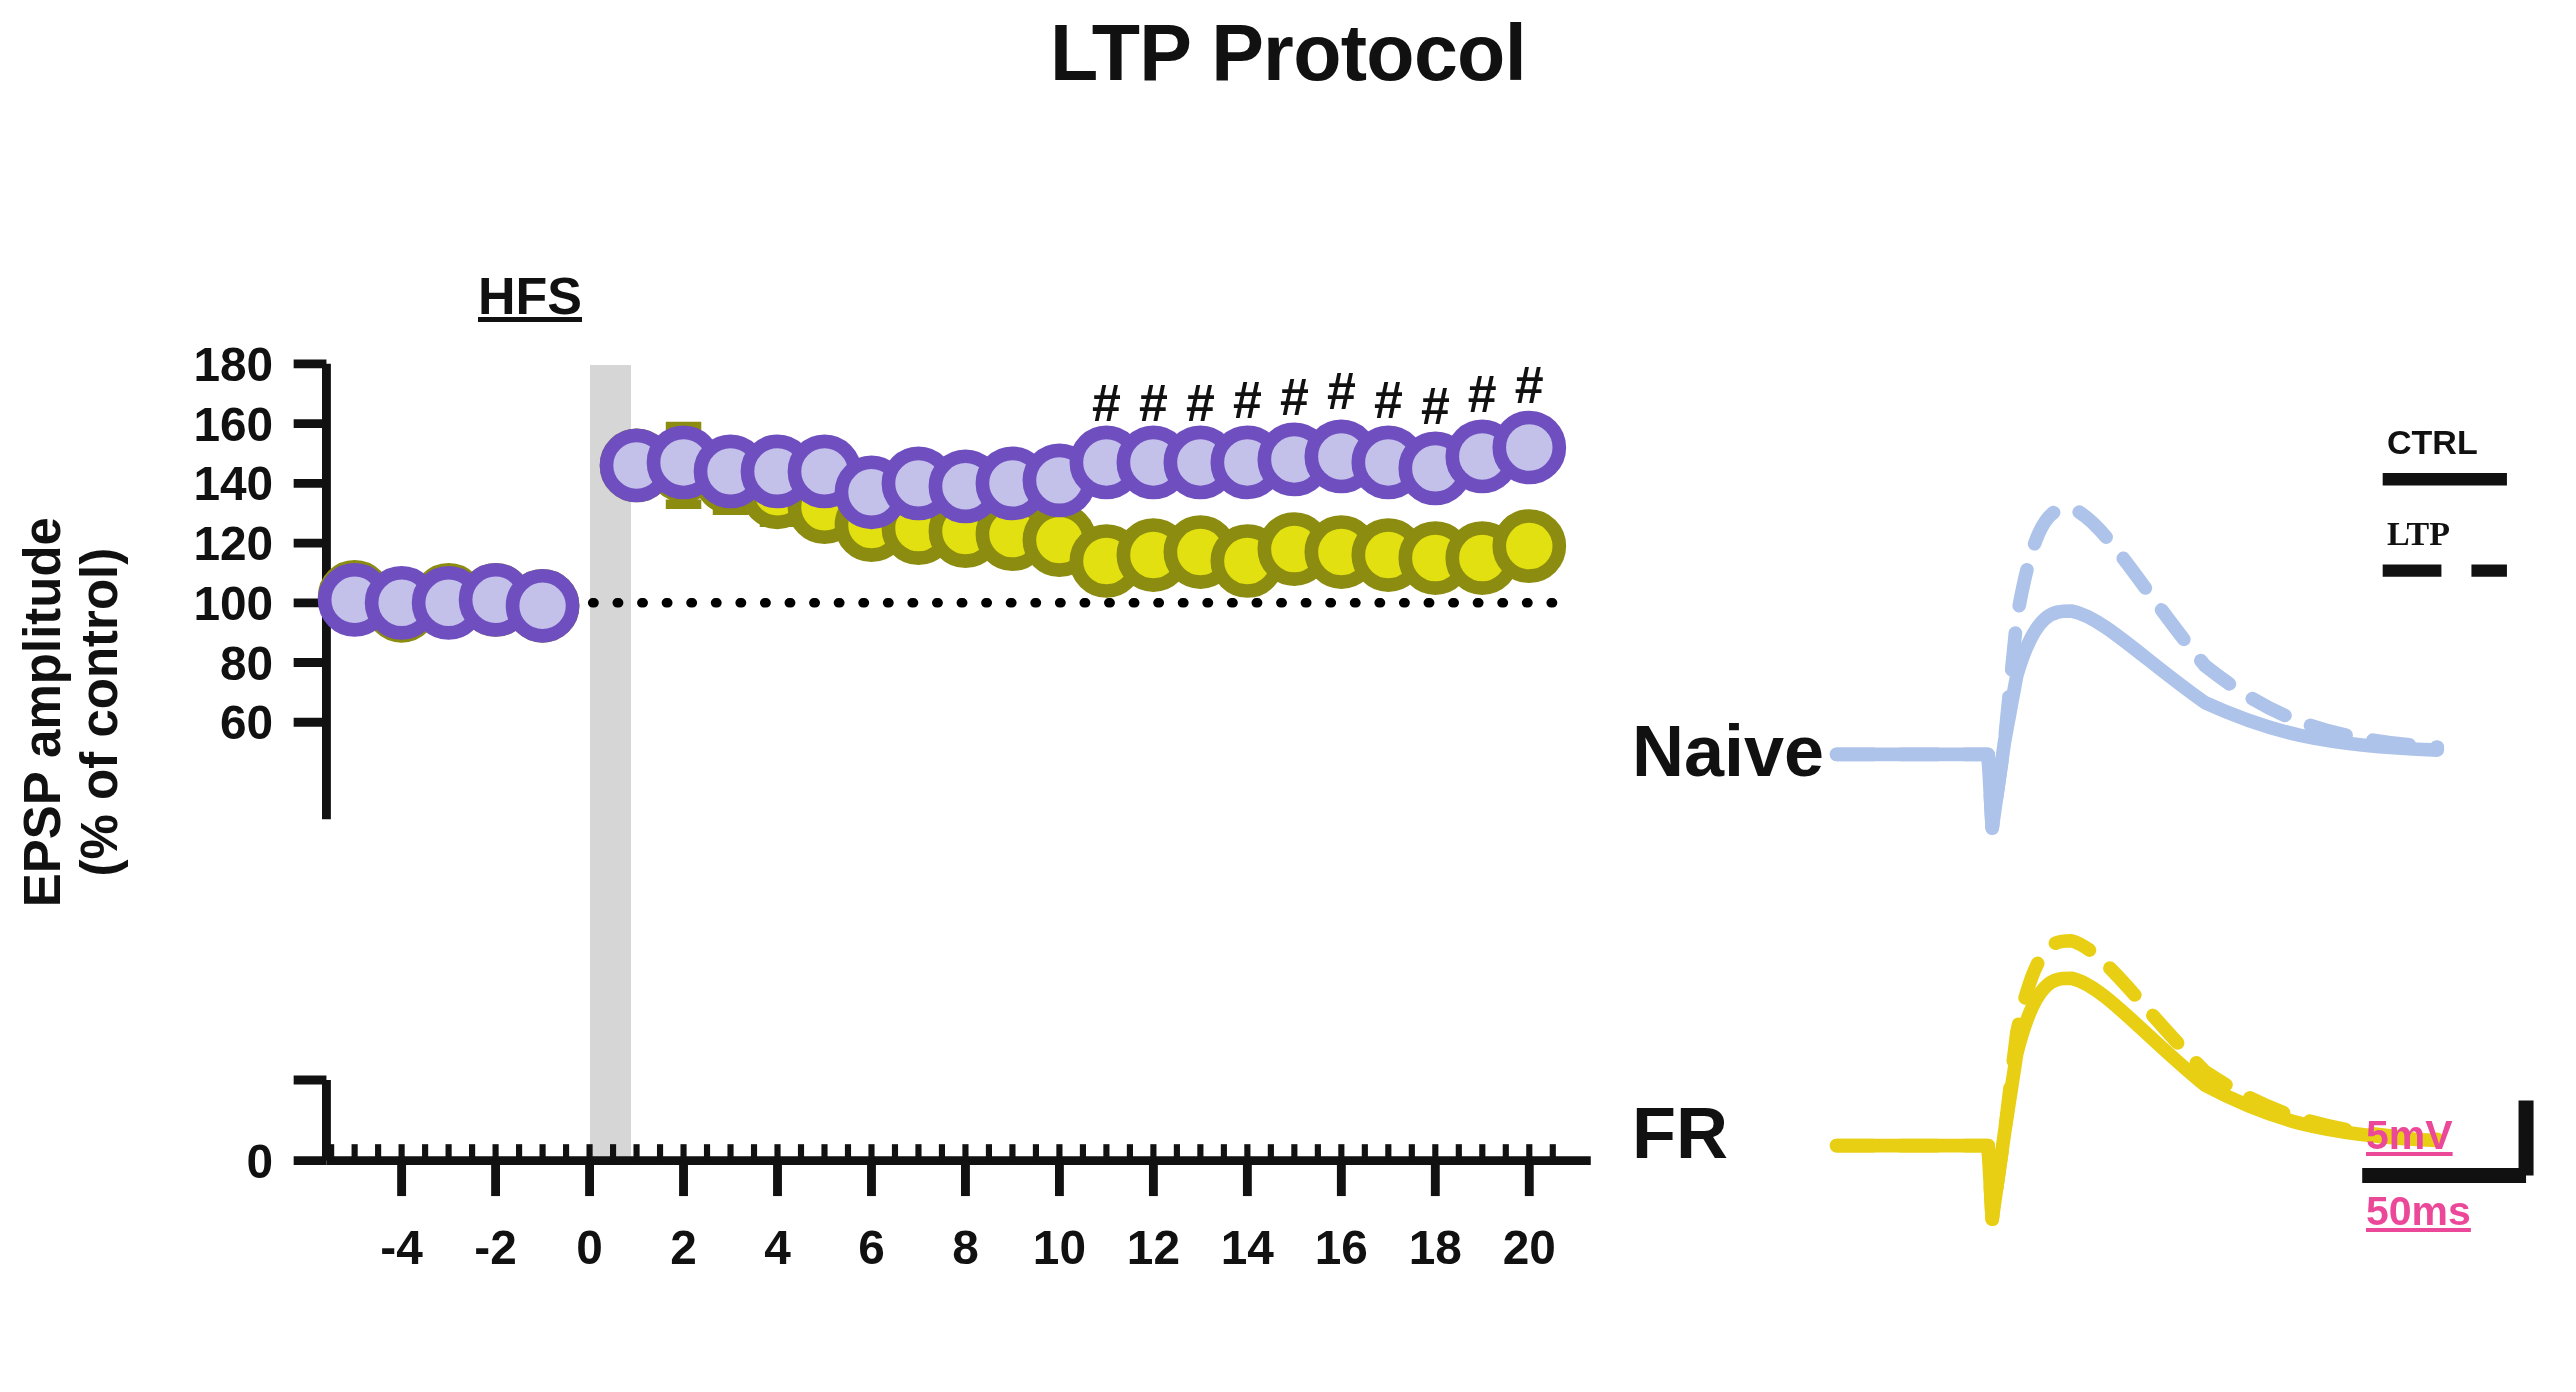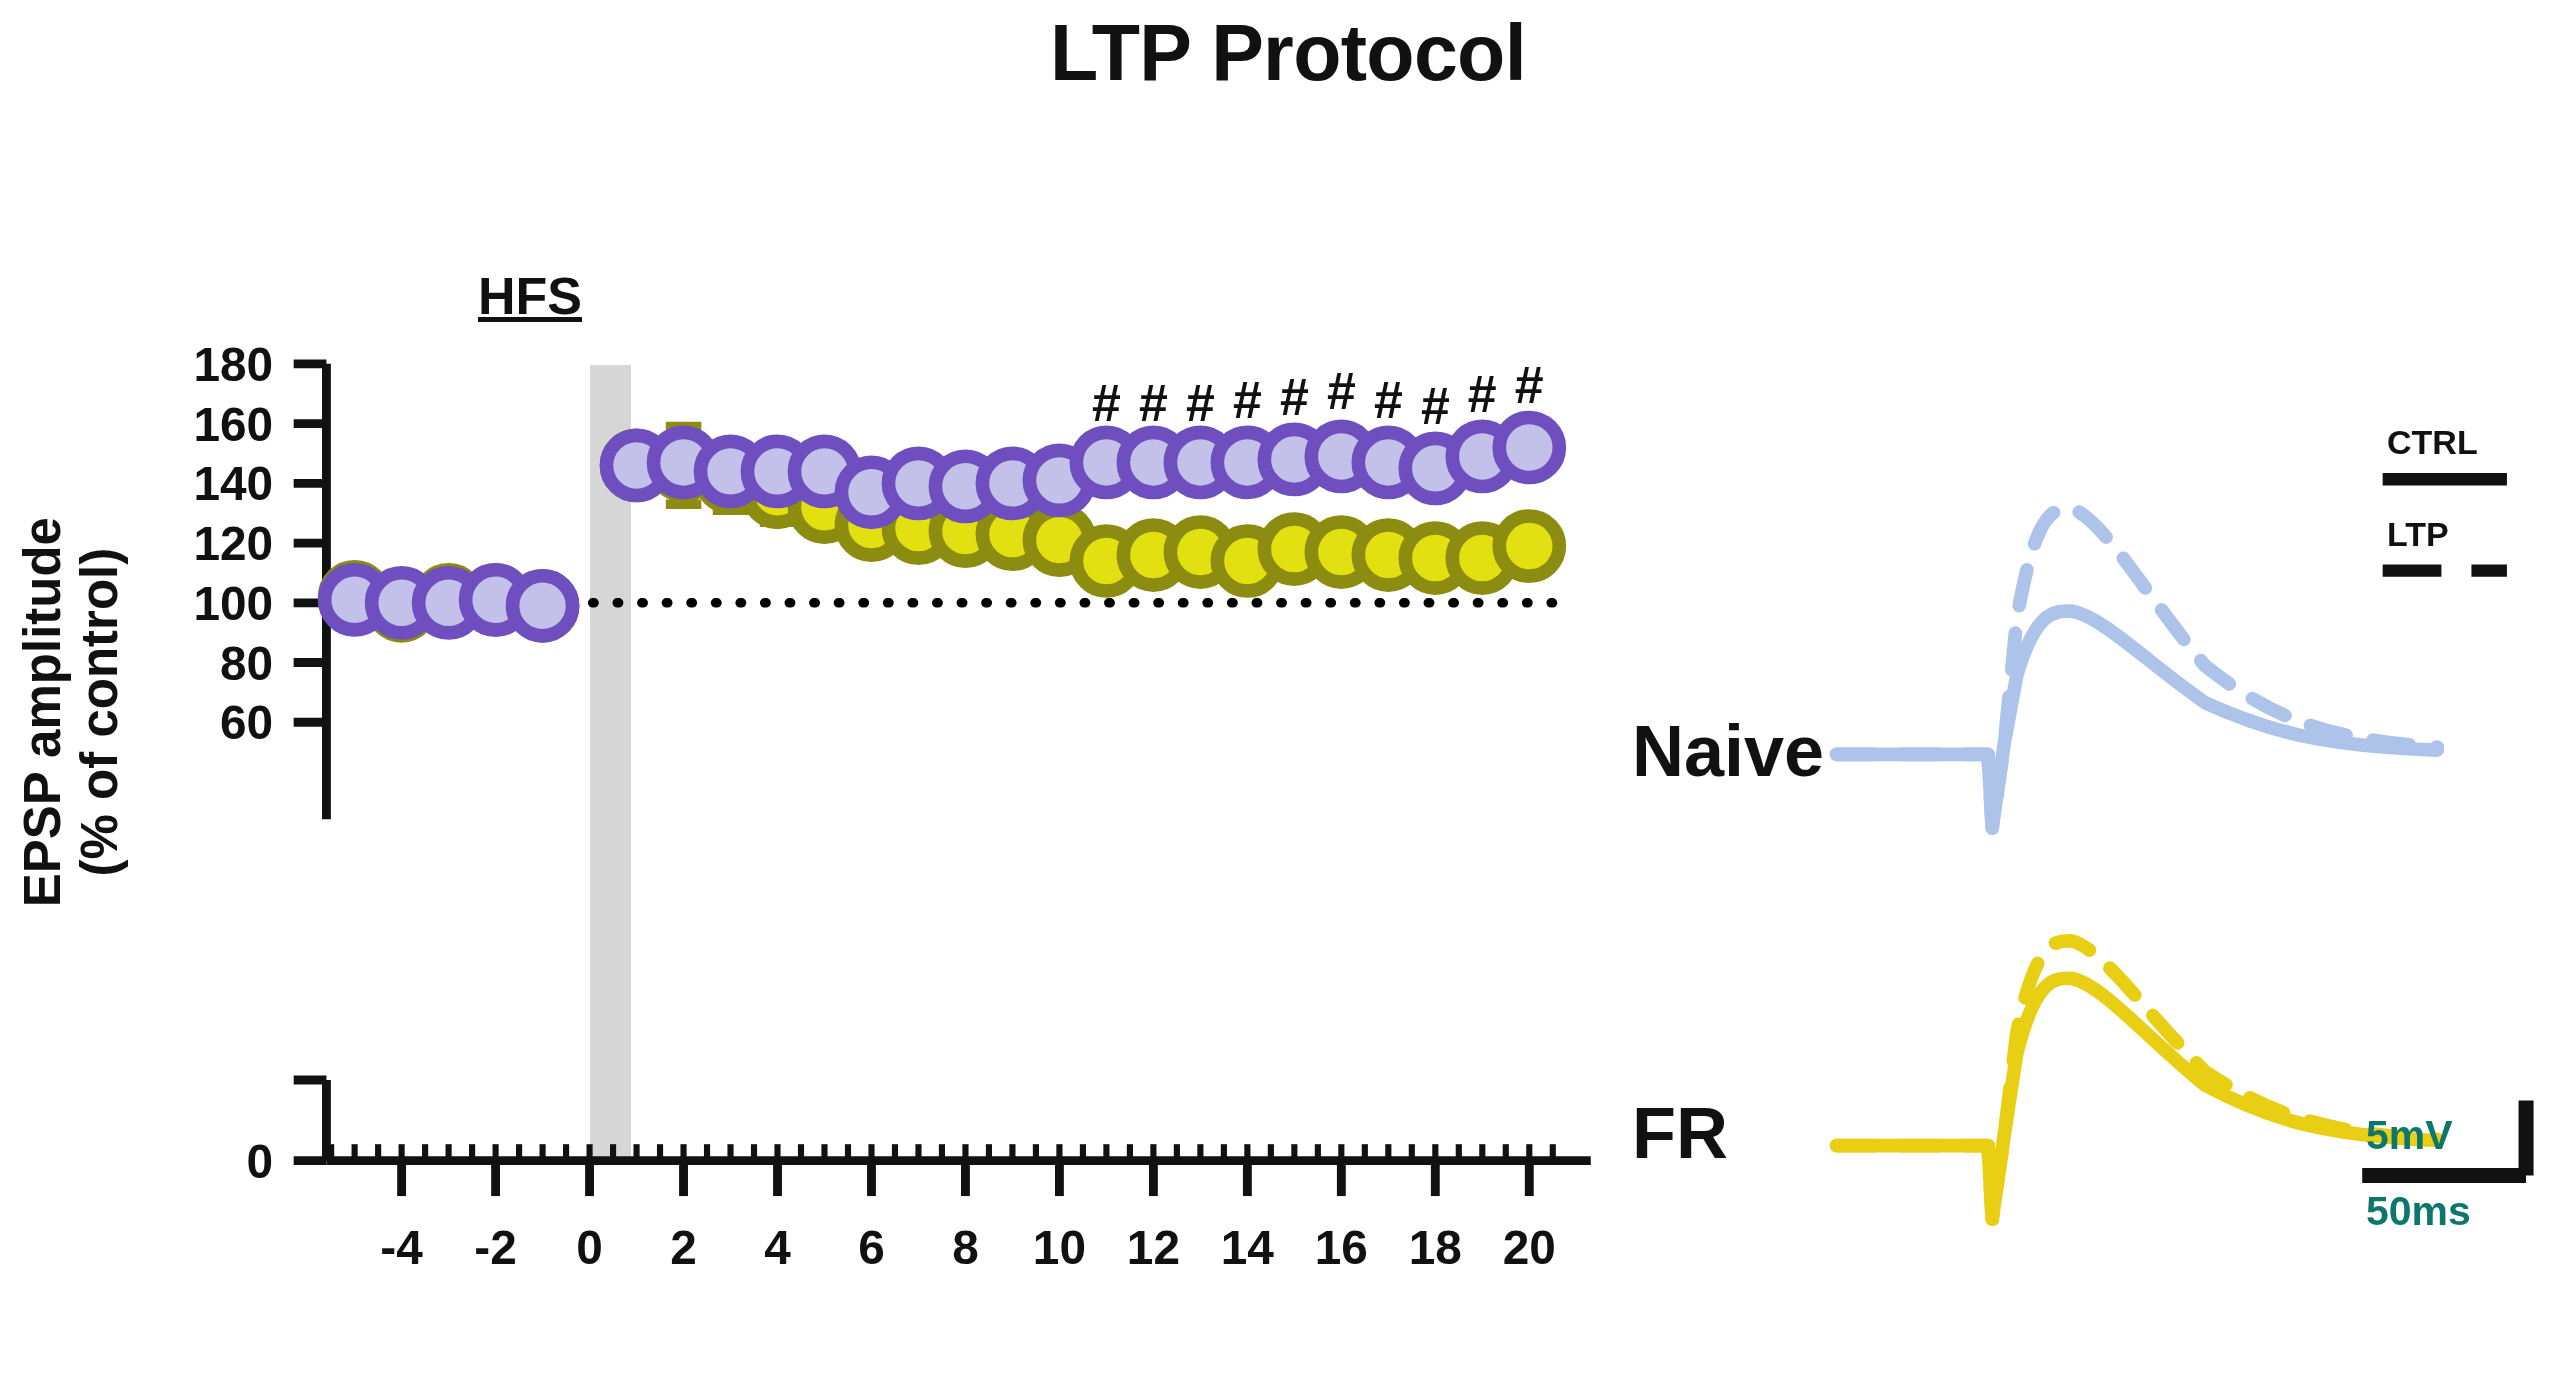--- a/index.html
+++ b/index.html
@@ -18,21 +18,21 @@
     position:absolute;left:294px;top:1287px;width:997px;text-align:center;
     font-size:51px;font-weight:bold;color:#111;
   }
   .hfslab{
     position:absolute;left:478px;top:266px;font-size:52px;font-weight:bold;color:#111;text-decoration:underline;
   }
   .hfsbar{position:absolute;left:590px;top:365px;width:41px;height:795px;background:#d6d6d6;}
   svg.plot{position:absolute;left:0;top:0;}
   .tracelab{position:absolute;font-size:72px;font-weight:bold;color:#111;}
   .legtxt{position:absolute;font-size:34px;font-weight:bold;color:#111;letter-spacing:0px;}
-  .scaletxt{position:absolute;font-size:41px;font-weight:bold;color:#0f766e;}
+  .scaletxt{position:absolute;font-size:41px;font-weight:bold;color:#ec4899;text-decoration:underline;}
   .ticklab{font-size:70px;font-weight:bold;fill:#111;font-family:"Liberation Sans",sans-serif;}
   .hashlab{font-size:76px;font-weight:bold;fill:#111;font-family:"Liberation Sans",sans-serif;}
 </style>
 </head>
 <body>
 
 <div id="fig">
 
   <div class="title">LTP Protocol</div>
 
@@ -409,19 +409,19 @@
           <line x1="3700" y1="1612" x2="3700" y2="1722" stroke="#111" stroke-width="22"></line>
           <line x1="3460" y1="1722" x2="3700" y2="1722" stroke="#111" stroke-width="22"></line>
         </g>
       </g>
   </svg>
 
   <div class="tracelab" style="left:1632px;top:710px;">Naive</div>
   <div class="tracelab" style="left:1632px;top:1092px;">FR</div>
 
   <div class="legtxt" style="left:2387px;top:423px;">CTRL</div>
-  <div class="legtxt" style="left:2387px;top:515px;">LTP</div>
+  <div class="legtxt" style="left:2387px;top:515px;font-family:Liberation Serif, serif;">LTP</div>
 
   <div class="scaletxt" style="left:2366px;top:1112px;">5mV</div>
   <div class="scaletxt" style="left:2366px;top:1188px;">50ms</div>
 
 </div>
 
 
 </body></html>

